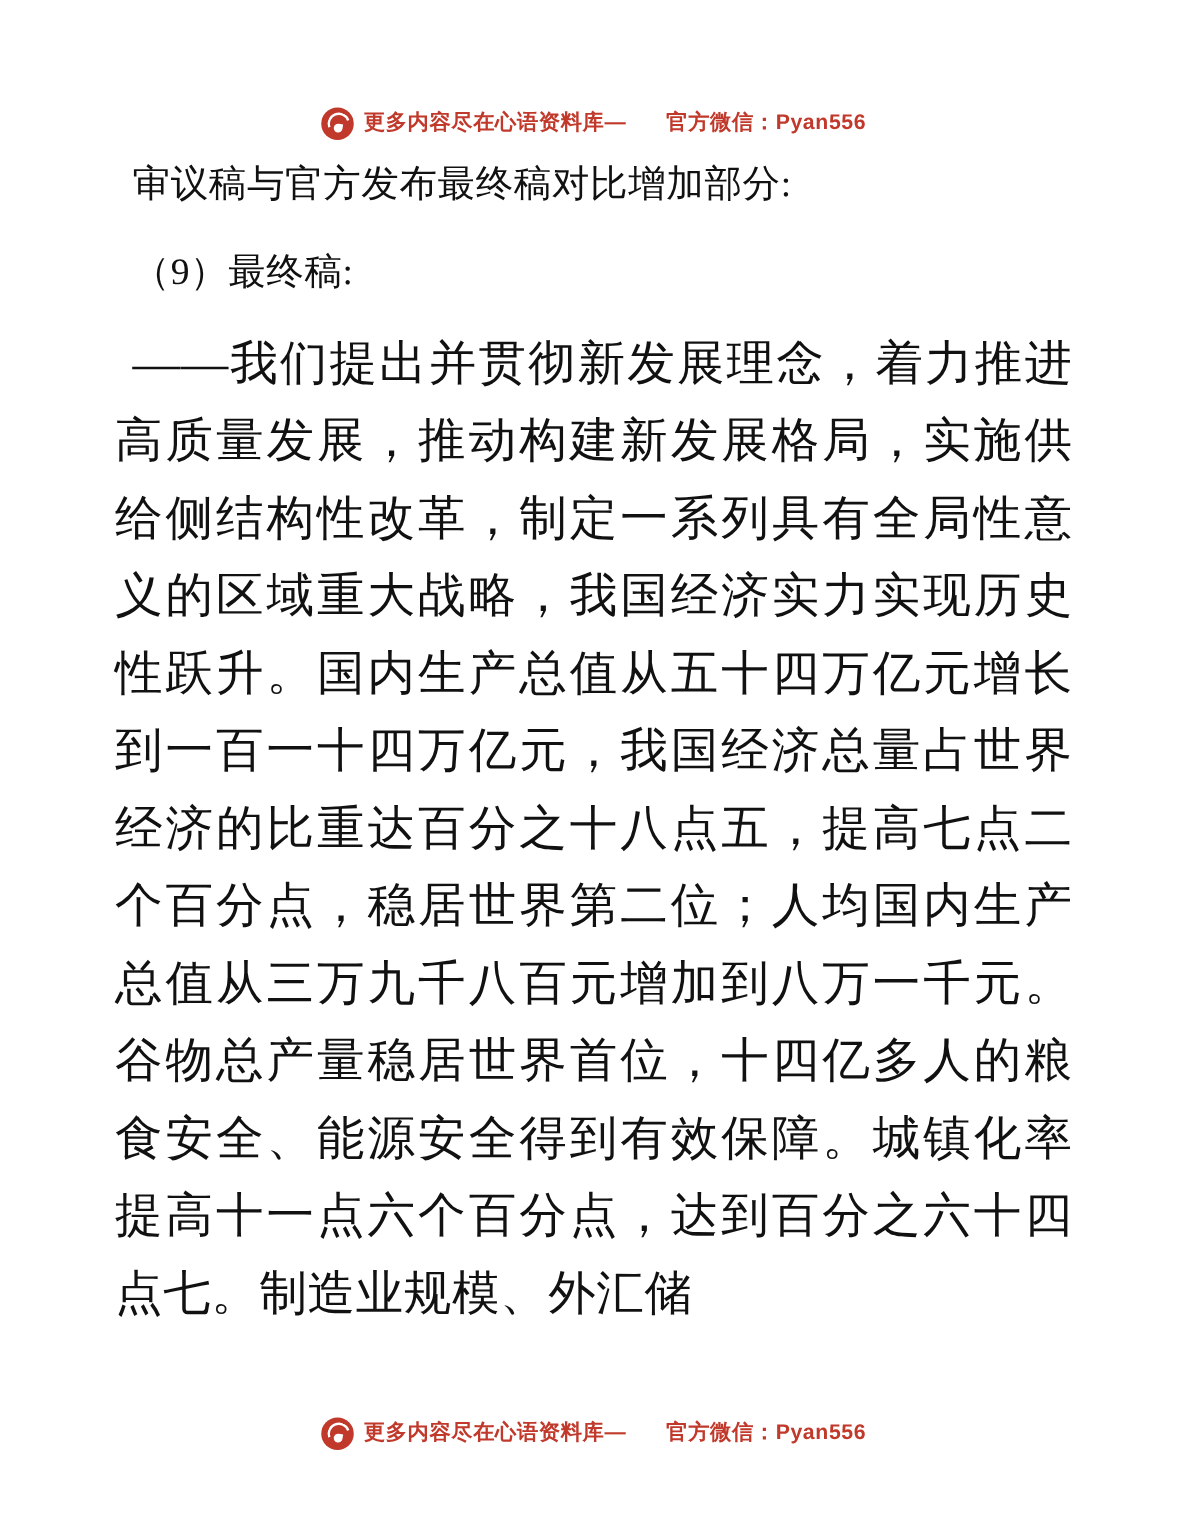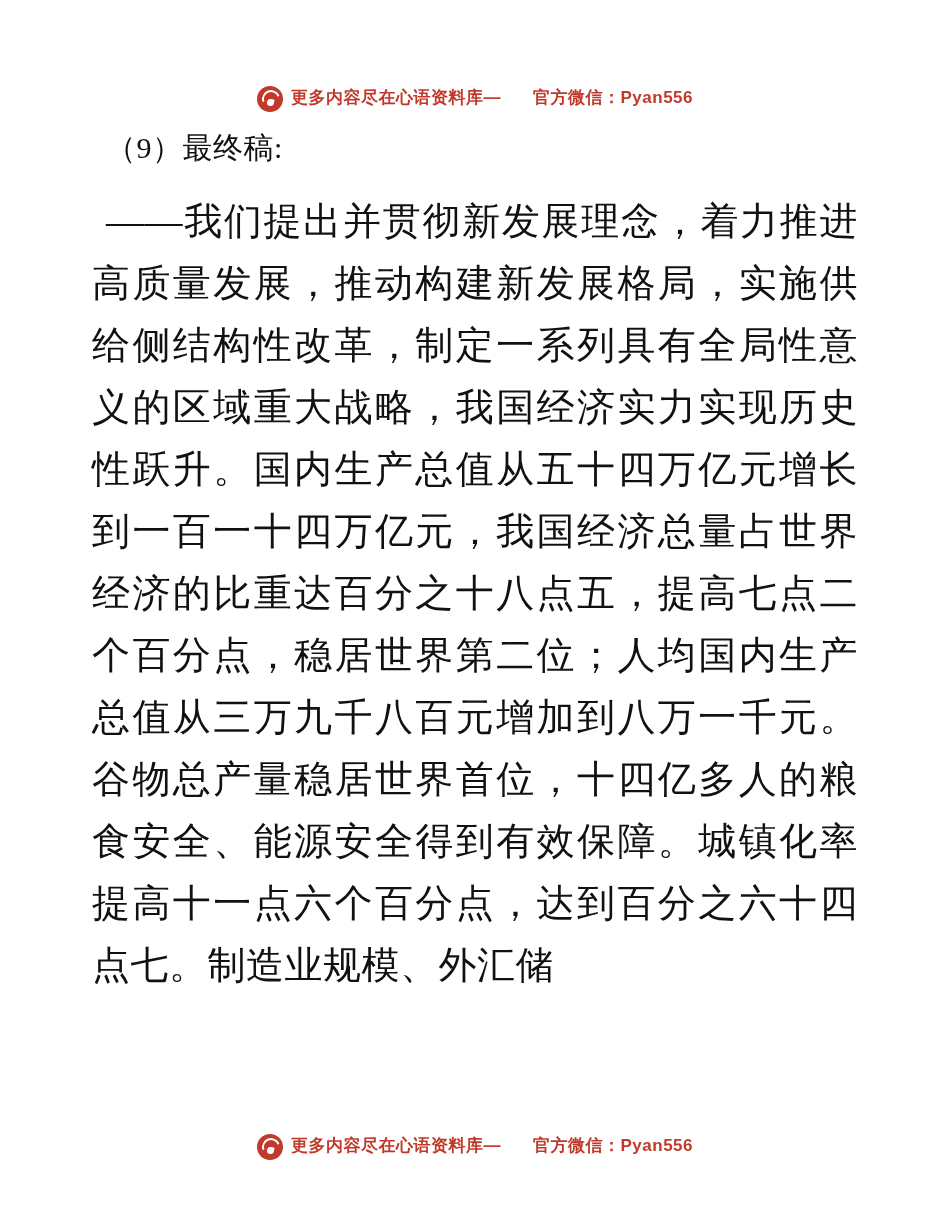--- a/index.html
+++ b/index.html
@@ -118,20 +118,21 @@
 <div class="page">
 
   <div class="wm wm-top">
     <span class="wm-logo"></span>
     <span class="wm-text">更多内容尽在心语资料库—</span>
     <span class="wm-sep"></span>
     <span class="wm-contact">官方微信：Pyan556</span>
   </div>
 
   <div class="doc">
+    <p class="para indent tight">审议稿与官方发布最终稿对比增加部分:</p>
     <p class="para indent tight">（9）最终稿:</p>
     <p class="para body indent">——我们提出并贯彻新发展理念，着力推进高质量发展，推动构建新发展格局，实施供给侧结构性改革，制定一系列具有全局性意义的区域重大战略，我国经济实力实现历史性跃升。国内生产总值从五十四万亿元增长到一百一十四万亿元，我国经济总量占世界经济的比重达百分之十八点五，提高七点二个百分点，稳居世界第二位；人均国内生产总值从三万九千八百元增加到八万一千元。谷物总产量稳居世界首位，十四亿多人的粮食安全、能源安全得到有效保障。城镇化率提高十一点六个百分点，达到百分之六十四点七。制造业规模、外汇储</p>
   </div>
 
   <div class="wm wm-bottom">
     <span class="wm-logo"></span>
     <span class="wm-text">更多内容尽在心语资料库—</span>
     <span class="wm-sep"></span>
     <span class="wm-contact">官方微信：Pyan556</span>
   </div>

